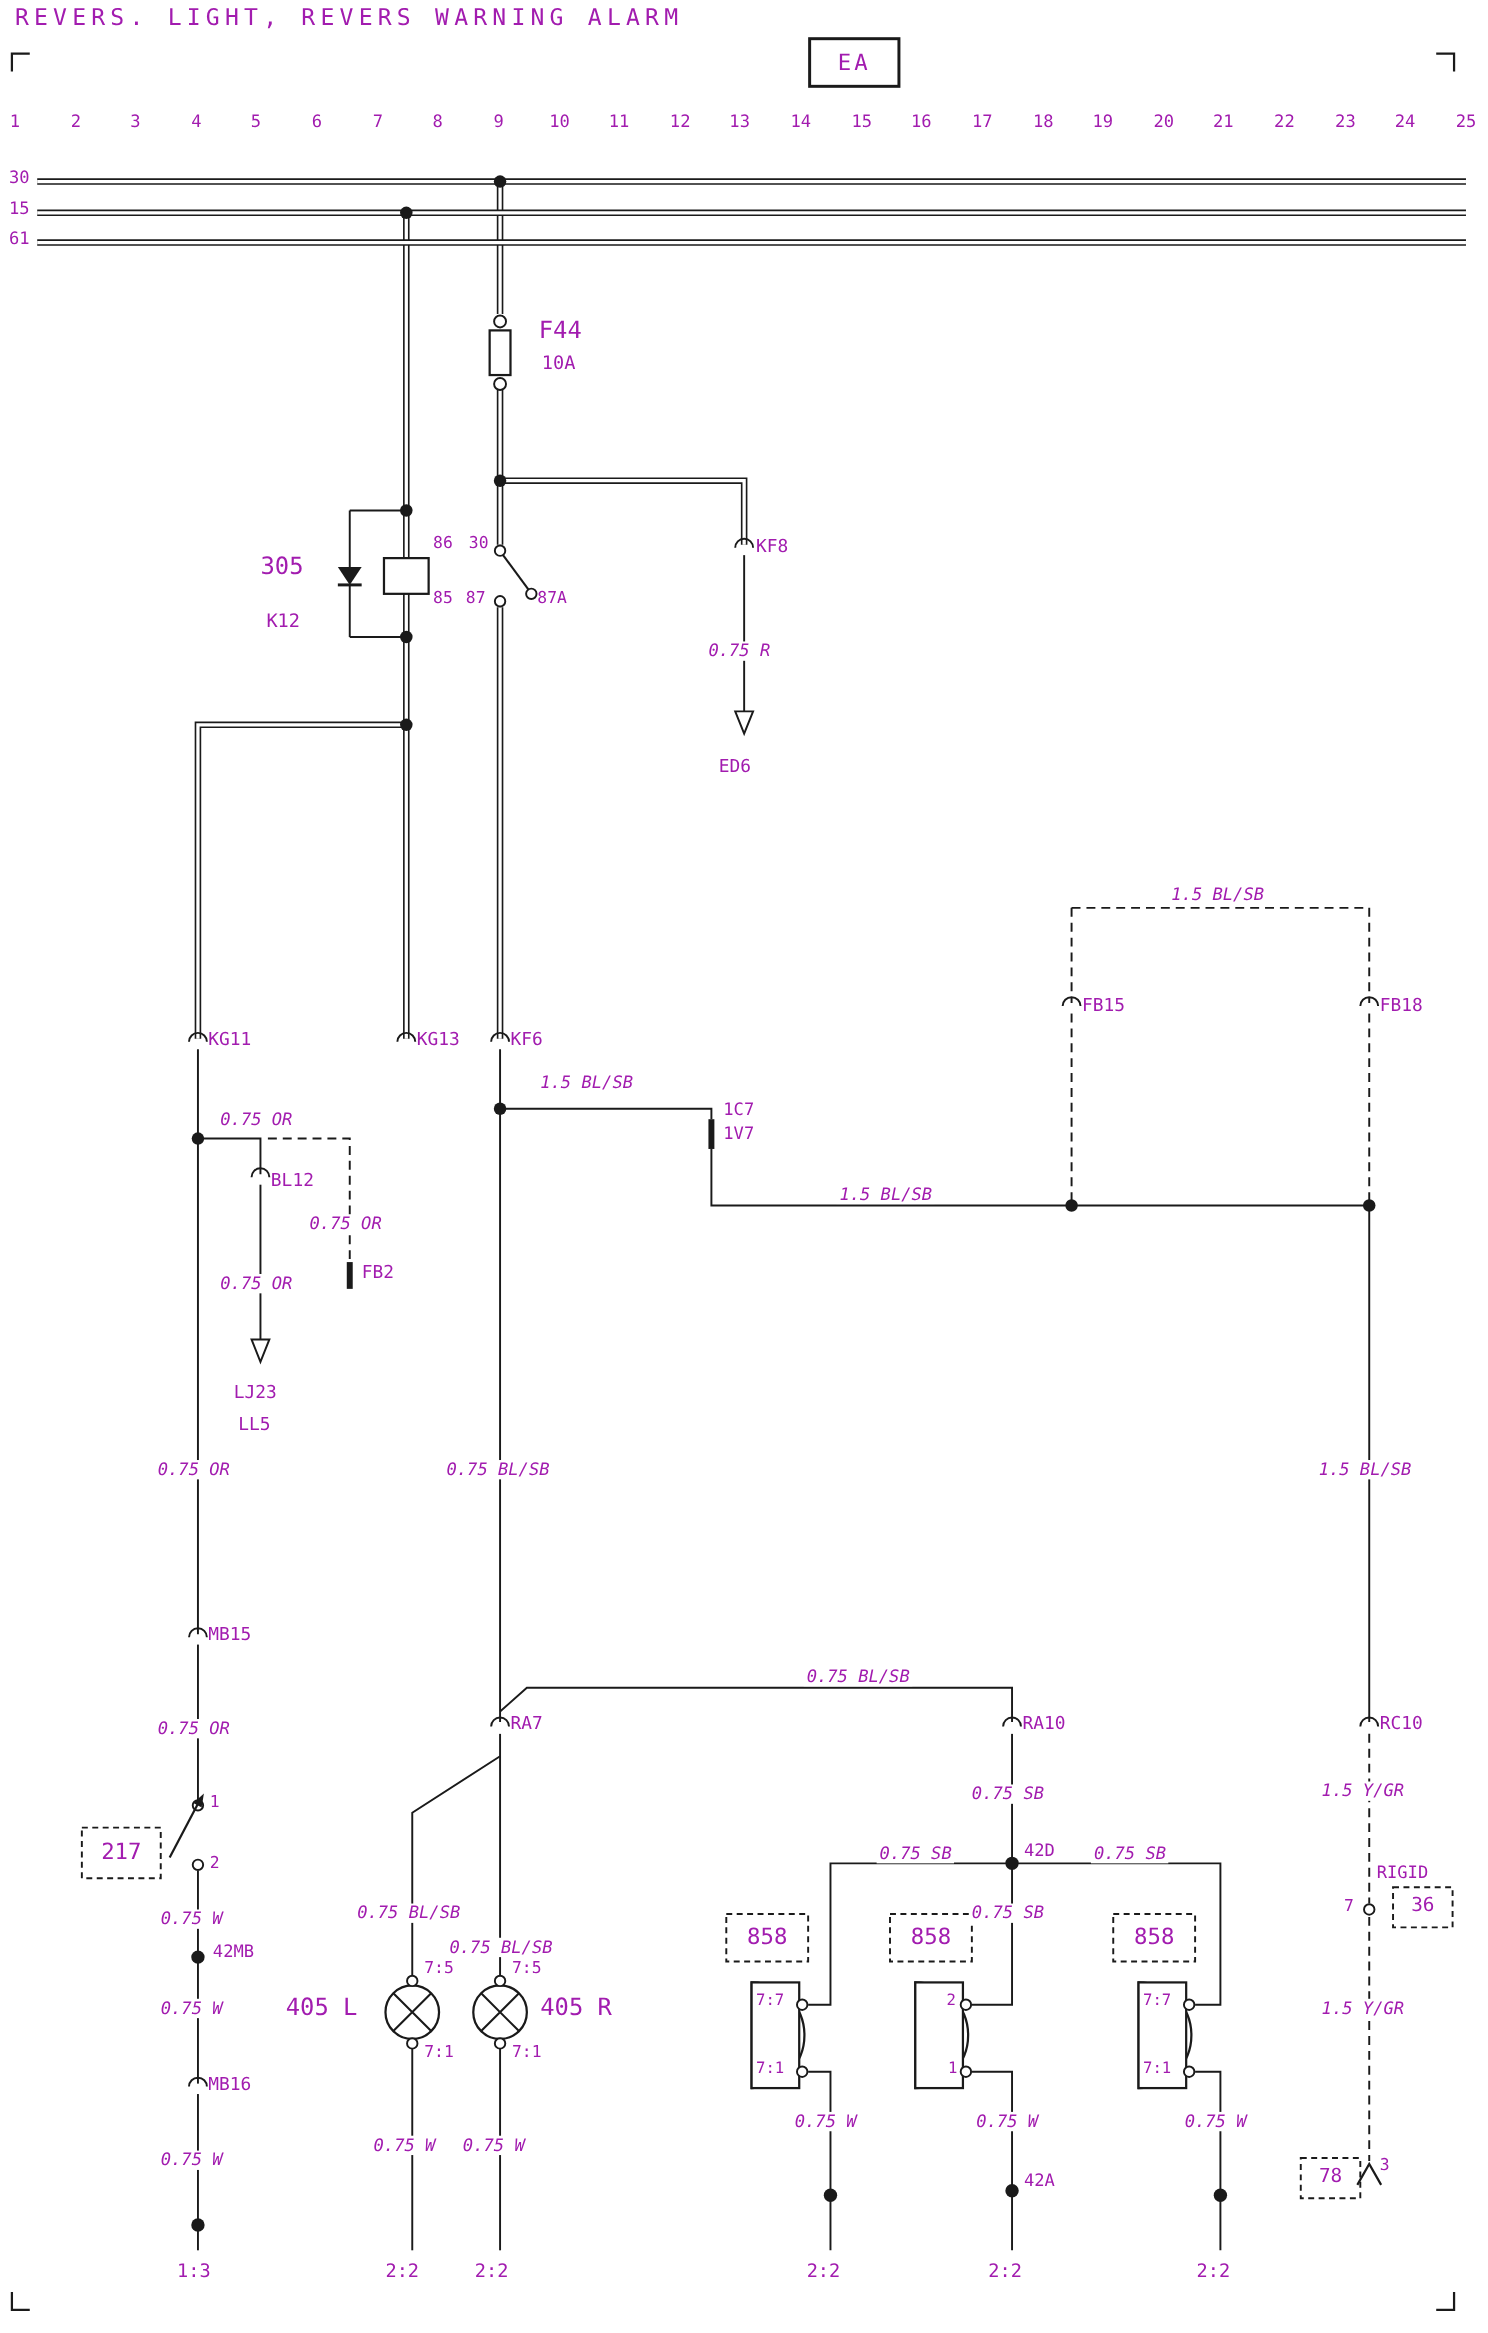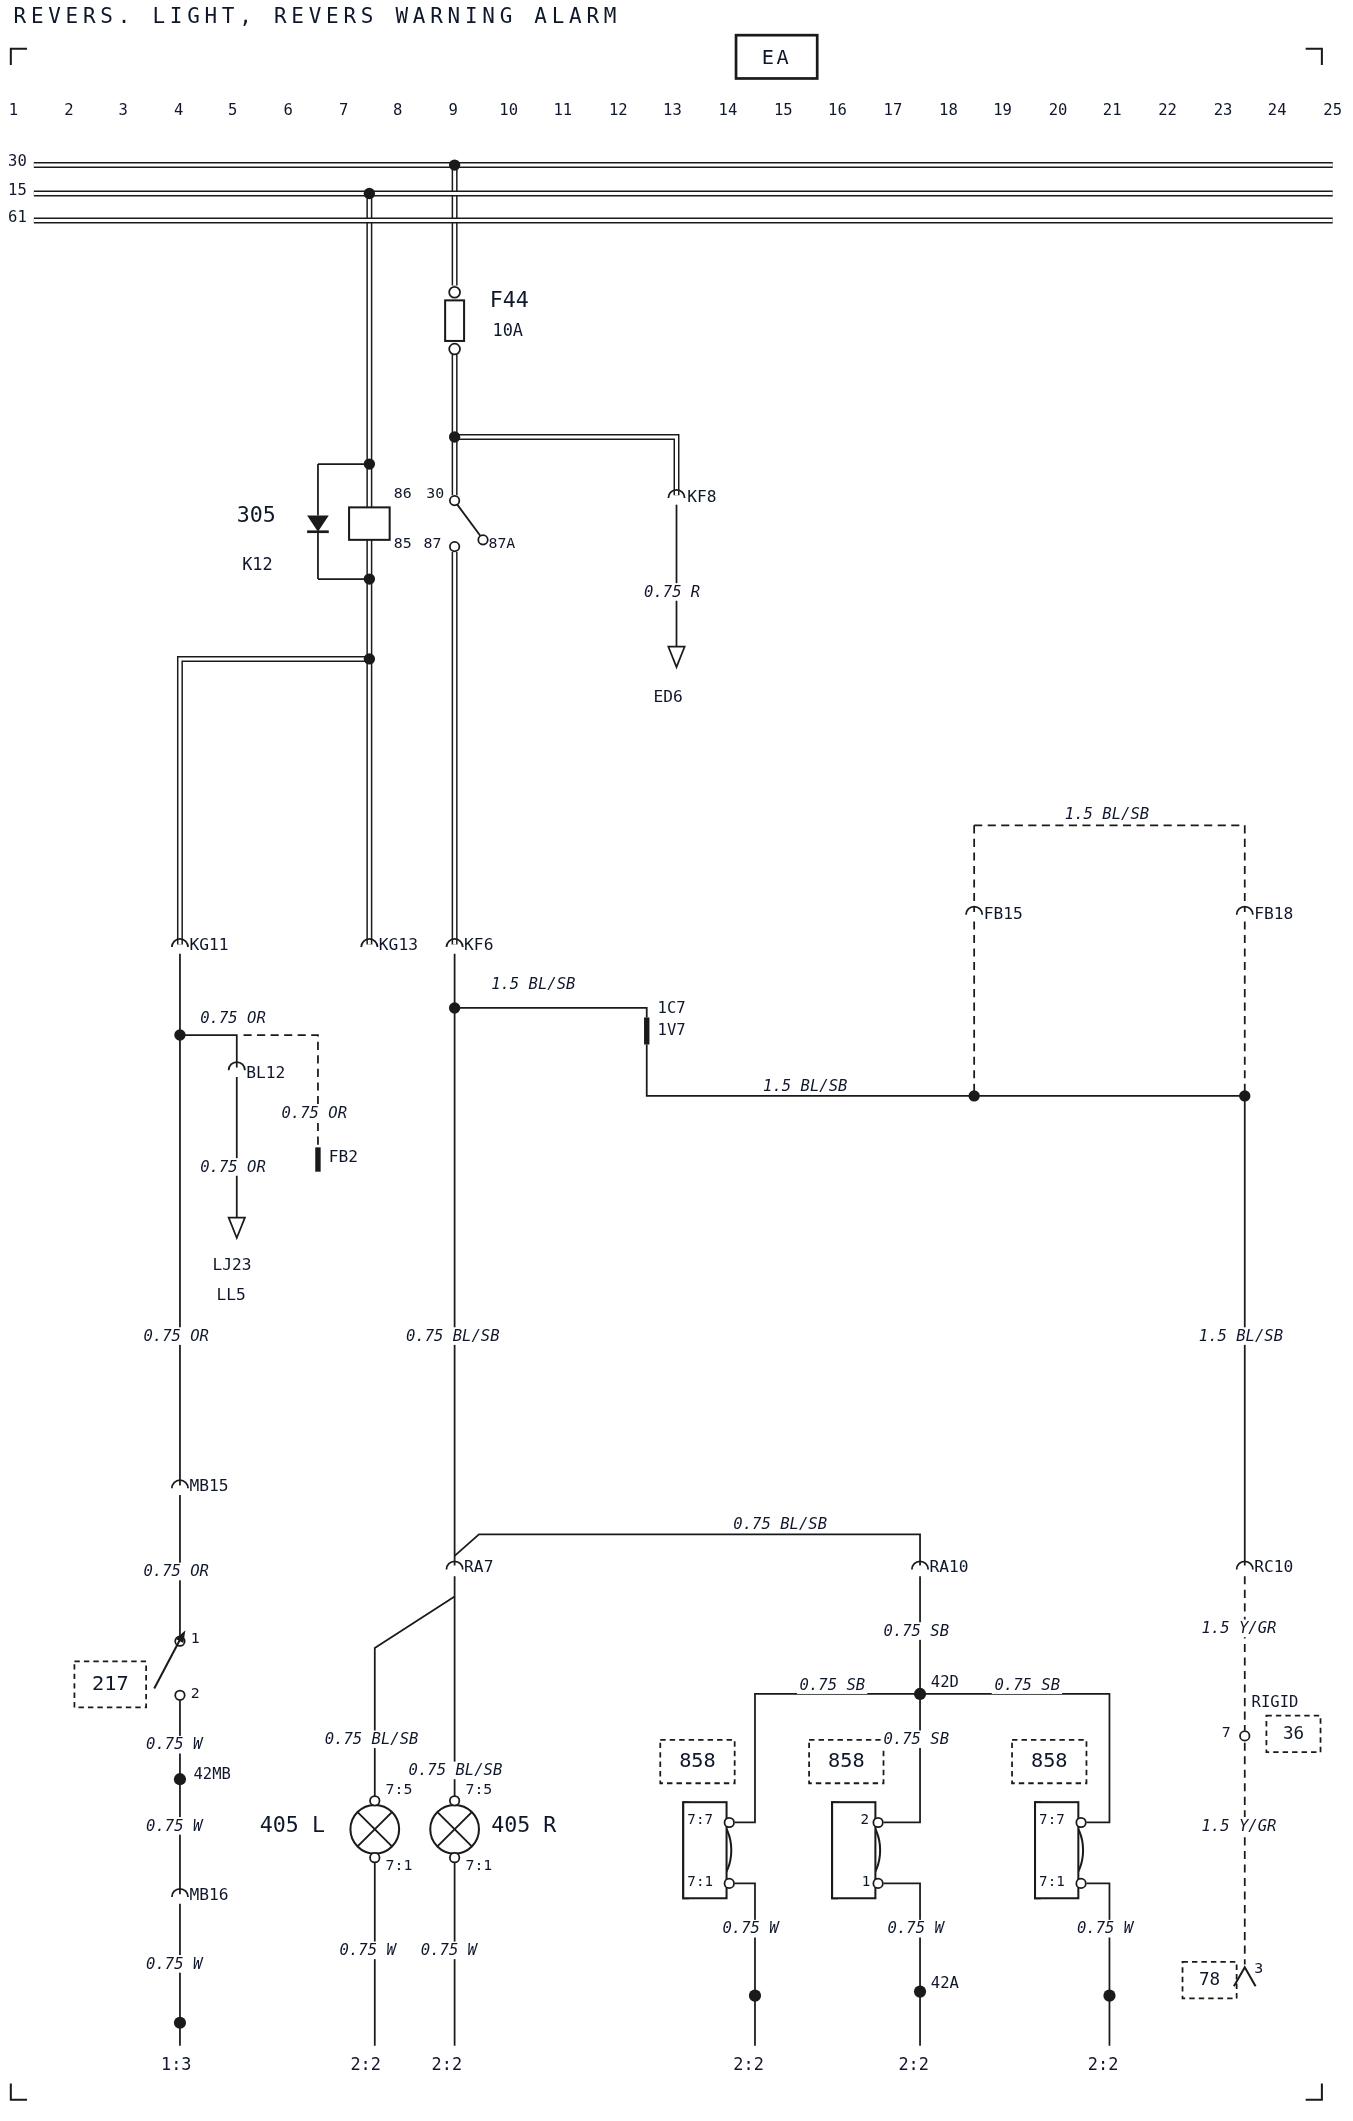--- a/index.html
+++ b/index.html
@@ -1,18 +1,18 @@
 <!DOCTYPE html>
 <html><head>
 <meta charset="utf-8">
 <style>
   * { margin:0; padding:0; box-sizing:border-box; }
   html,body { background:#fff; }
   .page { position:relative; width:1353px; height:2121px; background:#fff; overflow:hidden;
-          font-family:"DejaVu Sans Mono", monospace; color:#0f172a; }
+          font-family:"DejaVu Sans Mono", monospace; color:#a21caf; }
   .canvas { position:absolute; left:0; top:0; width:1000px; height:1568px;
             transform:scale(1.353); transform-origin:0 0; }
   svg.geo { position:absolute; left:0; top:0; }
   .lbl { position:absolute; font-size:11.5px; line-height:1.15; white-space:nowrap; }
   .it  { font-style:italic; background:#fff; padding:0 2px; }
   .s105 { font-size:10.5px; } .s11 { font-size:11px; } .s12 { font-size:12px; }
   .s125 { font-size:12.5px; } .s16 { font-size:16px; }
   .bx { display:flex; align-items:center; justify-content:center; text-align:center; }
   .title { font-size:15.5px; letter-spacing:3.5px; }
   .ea { position:absolute; left:543px; top:25px; width:62px; height:34px; border:2px solid #1a1a1a;

